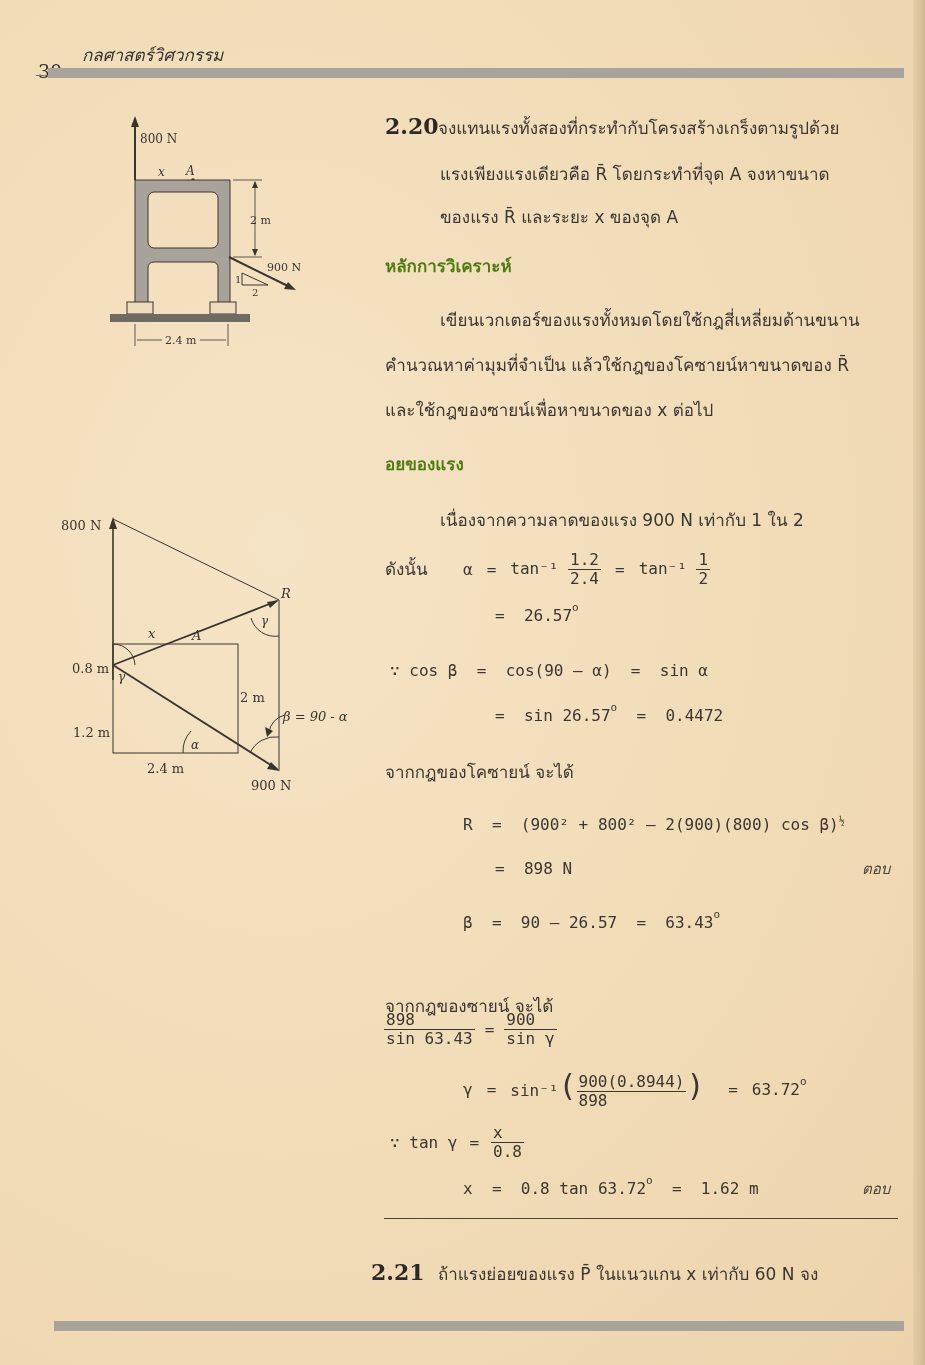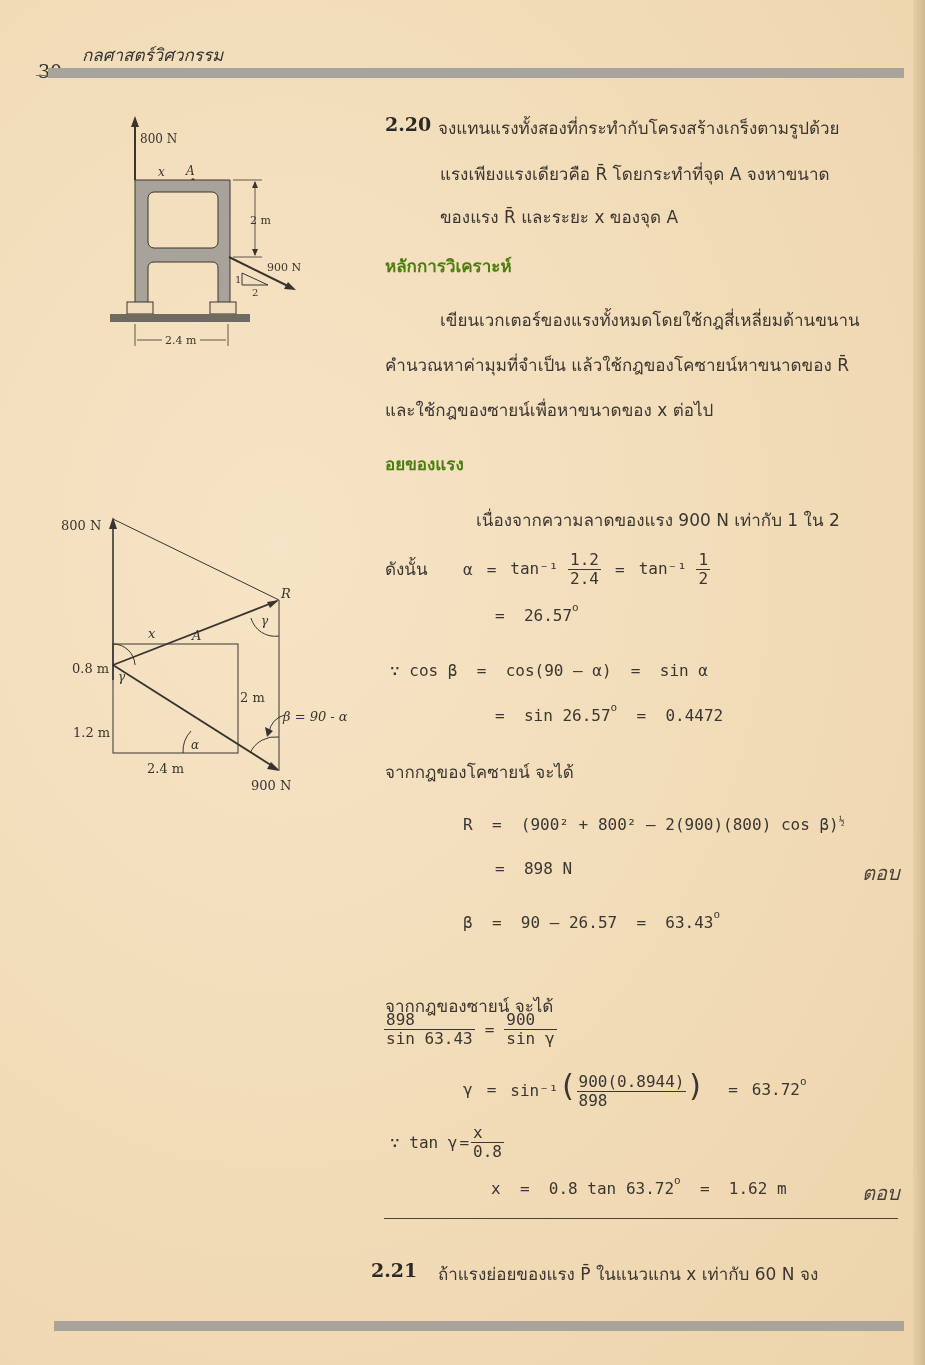--- a/index.html
+++ b/index.html
@@ -12,23 +12,23 @@
   }
   .right-edge { position:absolute; right:0; top:0; width:12px; height:1365px;
     background:linear-gradient(90deg,#e6cfa6,#d9c39c 60%,#cfb890); }
   .abs { position:absolute; white-space:nowrap; }
   .pagenum { left:38px; top:40px; font-family:"DejaVu Serif", serif; font-size:19px; color:#333;margin-top:20px; }
   .running-title { left:82px; top:41px; font-family:"DejaVu Serif", serif; font-style:italic; font-size:17px; color:#333; }
   .rule-bar { position:absolute; height:10px; background:#a9a49b; }
   .thin-rule { position:absolute; height:1px; background:#7b7368; }
   .th { font-family:"DejaVu Sans", sans-serif; font-size:17px; color:#3b3631; }
   .mono { font-family:"DejaVu Sans Mono", monospace; font-size:16px; color:#3b3631; }
-  .bold { font-weight:bold; font-family:"DejaVu Serif", serif; font-size:19px; color:#2d2926; }
+  .bold { font-weight:bold; font-family:"DejaVu Serif", serif; font-size:22px; color:#2d2926; }
   .heading { font-family:"DejaVu Sans", sans-serif; font-weight:bold; font-size:17px; color:#4d7c0f; }
-  .answer { font-family:"DejaVu Serif", serif; font-style:italic; font-size:20px; color:#4a433c; }
+  .answer { font-family:"DejaVu Serif", serif; font-style:italic; font-size:15px; color:#4a433c; }
   .frac { display:inline-block; vertical-align:middle; }
   .frac .num { display:block; border-bottom:1.5px solid #3b3631; padding:0 2px; line-height:18px; }
   .frac .den { display:block; padding:0 2px; line-height:18px; }
   sup.deg { font-size:11px; position:relative; top:-4px; }
   svg text { font-family:"DejaVu Serif", serif; fill:#3a3430; }
 </style>
 </head>
 <body>
 
 <div class="right-edge"></div>
@@ -118,21 +118,21 @@
 <div class="abs th" style="left:438px; top:114px;">จงแทนแรงทั้งสองที่กระทำกับโครงสร้างเกร็งตามรูปด้วย</div>
 <div class="abs th" style="left:440px; top:160px;">แรงเพียงแรงเดียวคือ R̄ โดยกระทำที่จุด A  จงหาขนาด</div>
 <div class="abs th" style="left:440px; top:203px;">ของแรง R̄ และระยะ x ของจุด A</div>
 
 <div class="abs heading" style="left:385px; top:252px;">หลักการวิเคราะห์</div>
 <div class="abs th" style="left:440px; top:306px;">เขียนเวกเตอร์ของแรงทั้งหมดโดยใช้กฎสี่เหลี่ยมด้านขนาน</div>
 <div class="abs th" style="left:385px; top:351px;">คำนวณหาค่ามุมที่จำเป็น    แล้วใช้กฎของโคซายน์หาขนาดของ R̄</div>
 <div class="abs th" style="left:385px; top:396px;">และใช้กฎของซายน์เพื่อหาขนาดของ x ต่อไป</div>
 
 <div class="abs heading" style="left:385px; top:450px;">อยของแรง</div>
-<div class="abs th" style="left:440px; top:506px;margin-left:36px;">เนื่องจากความลาดของแรง 900 N เท่ากับ 1 ใน 2</div>
+<div class="abs th" style="left:440px; top:506px;">เนื่องจากความลาดของแรง 900 N เท่ากับ 1 ใน 2</div>
 
 <div class="abs th" style="left:385px; top:555px;">ดังนั้น</div>
 <div class="abs mono" style="left:463px; top:551px; display:flex; align-items:center; gap:14px;">
   <span>α</span>
   <span>=</span>
   <span><span>tan⁻¹</span> <span class="frac"><span class="num">1.2</span><span class="den">2.4</span></span></span>
   <span>=</span>
   <span><span>tan⁻¹</span> <span class="frac"><span class="num">1</span><span class="den">2</span></span></span>
 </div>
 <div class="abs mono" style="left:495px; top:605px;">
@@ -175,30 +175,30 @@
 </div>
 
 <div class="abs mono" style="left:463px; top:1068px; display:flex; align-items:center; gap:14px;">
   <span>γ</span>
   <span>=</span>
   <span><span>sin⁻¹</span><span style="font-size:30px; font-weight:100;">(</span><span class="frac"><span class="num">900(0.8944)</span><span class="den">898</span></span><span style="font-size:30px; font-weight:100;">)</span></span>
   <span>&nbsp;=</span>
   <span><span>63.72</span><sup class="deg">o</sup></span>
 </div>
 
-<div class="abs mono" style="left:390px; top:1124px; display:flex; align-items:center; gap:2px;">
+<div class="abs mono" style="left:390px; top:1124px; display:flex; align-items:center; gap:12px;">
   <span><span>∵</span> <span>tan γ</span></span>
   <span>=</span>
   <span class="frac">
       <span class="num">x</span>
       <span class="den">0.8</span>
     </span>
 </div>
 
-<div class="abs mono" style="left:463px; top:1178px;margin-left:28px;">
+<div class="abs mono" style="left:463px; top:1178px;">
   <span>x</span>&nbsp;&nbsp;=&nbsp;&nbsp;<span>0.8 tan 63.72</span><sup class="deg">o</sup>&nbsp;&nbsp;=&nbsp;&nbsp;<span>1.62 m</span>
 </div>
 <div class="abs answer" style="left:862px; top:1177px;">ตอบ</div>
 
 <div class="thin-rule" style="left:384px; top:1218px; width:514px; background:#4a433c;"></div>
 
 <div class="abs bold" style="left:371px; top:1259px;">2.21</div>
 <div class="abs th" style="left:438px; top:1260px;">ถ้าแรงย่อยของแรง P̄ ในแนวแกน x เท่ากับ 60 N  จง</div>
 
 <div class="rule-bar" style="left:54px; top:1321px; width:850px;"></div>

